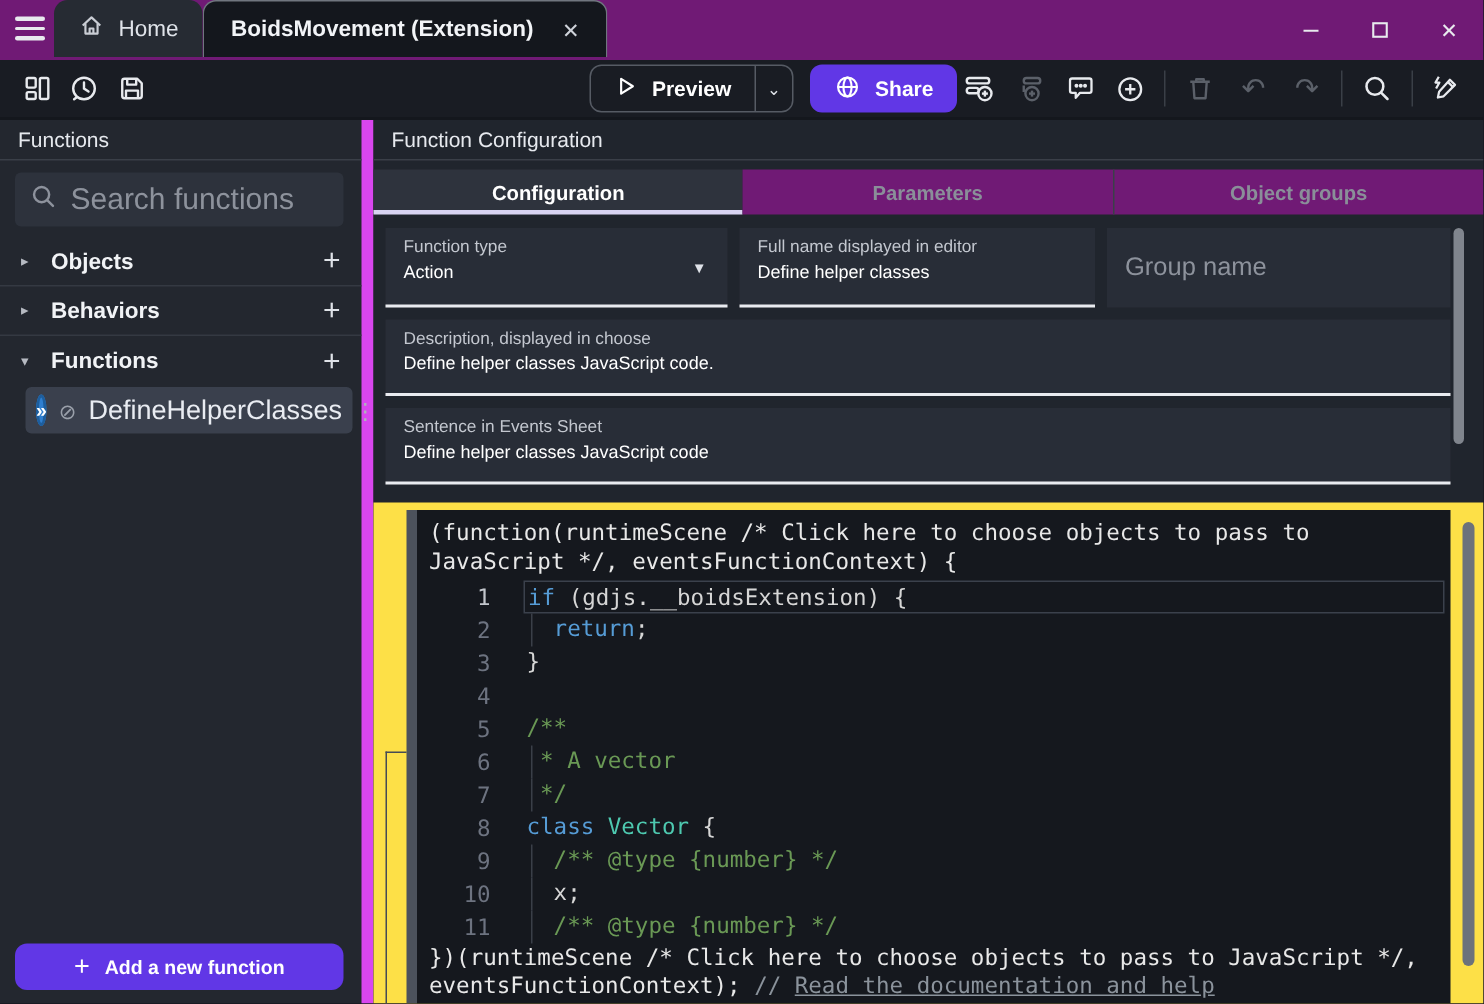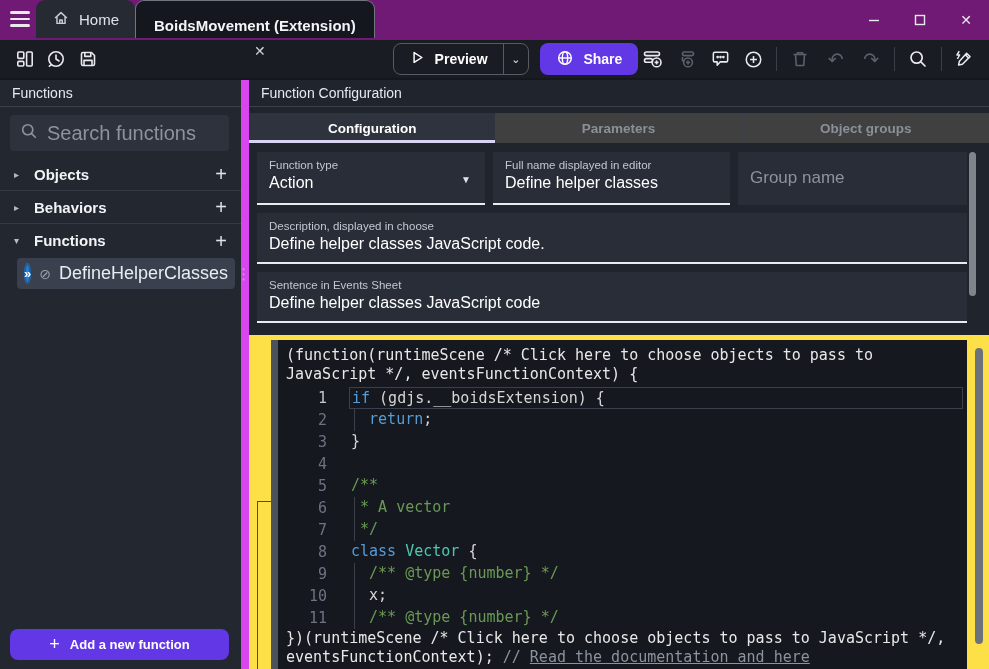--- a/index.html
+++ b/index.html
@@ -6,21 +6,21 @@
   html,body { width:989px; height:669px; overflow:hidden; background:#14171d;
     font-family:"Liberation Sans", sans-serif; }
   .app { width:989px; height:669px; display:flex; flex-direction:column; color:#eceef2; }
 
   
   .titlebar { height:40px; background:#701a75; display:flex; align-items:flex-start; position:relative; flex:0 0 40px; }
   .hamburger { width:34px; height:38px; display:flex; flex-direction:column; justify-content:center; gap:4px; padding-left:10px; cursor:pointer; }
   .hamburger i { width:20px; height:2.4px; background:#e8eaee; border-radius:2px; }
   .tab { height:38px; display:flex; align-items:center; gap:9px; padding:0 16px; font-size:15px; color:#dfe3e9; border-radius:9px 9px 0 0; cursor:pointer; }
   .tab.home { background:#262b33; margin-left:2px; }
-  .tab.activetab { background:#14171d; border:1px solid #70767f; border-bottom:none; color:#f2f4f7; font-weight:bold; padding:16px 18px;flex-direction:column; }
+  .tab.activetab { background:#14171d; border:1px solid #70767f; border-bottom:none; color:#f2f4f7; font-weight:bold; padding:16px 18px; }
   .tab .closex { font-size:14px; color:#cfd3da; margin-left:10px; font-weight:normal; }
   .win-controls { position:absolute; right:0; top:0; height:40px; display:flex; align-items:center; }
   .winbtn { width:46px; height:40px; display:flex; align-items:center; justify-content:center; color:#e8eaee; font-size:14px; cursor:pointer; }
   .winbtn svg { display:block; }
 
   
   .toolbar { height:38px; background:#191c23; display:flex; align-items:center; flex:0 0 38px; padding:0 10px; }
   .tbtn { width:30px; height:30px; display:flex; align-items:center; justify-content:center; color:#e8eaee; cursor:pointer; border-radius:4px; }
   .tbtn.dis { color:#5b6069; cursor:default; }
   .tbtn svg { display:block; }
@@ -53,31 +53,31 @@
   .privglyph { color:#9aa0aa; font-size:14px; }
   .funclabel { flex:1; font-size:18px; color:#e9ecf2; }
   .dots { color:#aeb3bc; font-size:15px; letter-spacing:0; }
   .side-spacer { flex:1; }
   .addfunc-btn { margin:0 12px 9px 10px; height:31px; border-radius:8px; background:#6137e6; color:#fff; font-weight:bold; font-size:13px; display:flex; align-items:center; justify-content:center; gap:10px; cursor:pointer; }
   .addfunc-btn .plusg { font-size:18px; font-weight:300; }
 
   
   .main { flex:1; background:#20252d; display:flex; flex-direction:column; min-width:0; }
   .tabsrow { height:30px; margin-top:6px; display:flex; flex:0 0 30px; }
-  .mtab { flex:1; display:flex; align-items:center; justify-content:center; font-size:13.5px; font-weight:bold; color:#8a8f99; background:#404040; cursor:pointer; position:relative; }
+  .mtab { flex:1; display:flex; align-items:center; justify-content:center; font-size:13.5px; font-weight:bold; color:#8a8f99; background:#701a75; cursor:pointer; position:relative; }
   .mtab.active { background:#2e333d; color:#ffffff; }
   .mtab.active::after { content:""; position:absolute; left:0; right:0; bottom:0; height:3px; background:#d8d4f2; }
   .mtab.sep { border-left:1px solid #3a3f48; }
 
   .formarea { position:relative; padding:9px 22px 4px 8px; flex:0 0 179px; }
   .fieldrow { display:flex; gap:8px; margin-bottom:8px; }
   .field { background:#282d37; border-bottom:2px solid #e9ebf0; padding:7px 12px 6px; min-height:51px; }
   .field.nounder { border-bottom:2px solid transparent; }
   .flabel { font-size:11.5px; color:#c3c7cf; margin-bottom:3px; }
-  .fvalue { font-size:16px; color:#ffffff; }
+  .fvalue { font-size:12px; color:#ffffff; }
   .fplaceholder { font-size:17px; color:#8d929c; line-height:38px; }
   .ftype { width:228px; position:relative; cursor:pointer; }
   .ftype .caret { position:absolute; right:14px; top:22px; font-size:10px; color:#dfe2e8; }
   .ffull { width:237px; }
   .fgroup { flex:1; }
   .fwide { width:100%; }
   .form-scroll { position:absolute; right:13px; top:9px; width:7px; height:144px; background:#80858d; border-radius:4px; }
 
   
   .events { flex:1; background:#fde047; position:relative; display:flex; min-height:0; }
@@ -373,21 +373,21 @@
               </div>
               <div class="crow">
                 <span class="lnum">10</span>
                 <span class="ccode"><i class="iguide"></i><span class="plain">  x;</span></span>
               </div>
               <div class="crow">
                 <span class="lnum">11</span>
                 <span class="ccode"><i class="iguide"></i><span class="plain">  </span><span class="comment">/** @type {number} */</span></span>
               </div>
             </div>
-          <div class="codewrap"><div>})(runtimeScene /* Click here to choose objects to pass to JavaScript */,</div><div><span>eventsFunctionContext); </span><span class="graycm">// </span><a class="doclink">Read the documentation and here</a></div></div>
+          <div class="codewrap"><div>})(runtimeScene /* Click here to choose objects to pass to JavaScript */,</div><div><span>eventsFunctionContext); </span><span class="graycm">// </span><a class="doclink">Read the documentation and help</a></div></div>
 
         </div>
 
         <div class="ev-scrollzone">
           <div class="ev-scroll"></div>
         </div>
       </div>
     </main>
   </div>
 </div>

